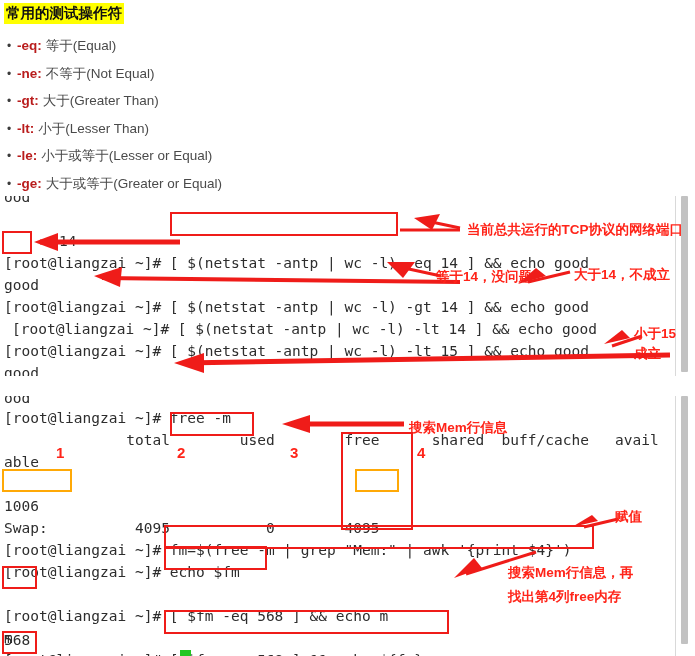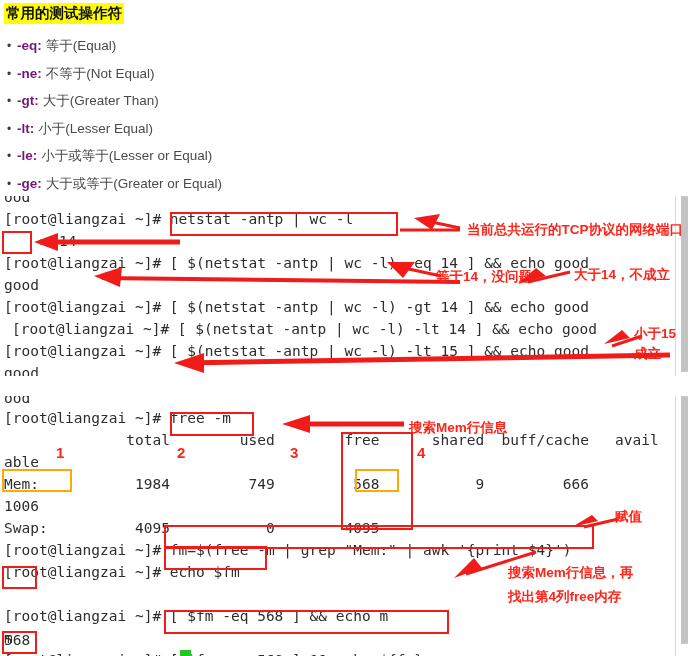--- a/index.html
+++ b/index.html
@@ -35,21 +35,21 @@
     margin-bottom: 11.5px;
     white-space: nowrap;
   }
   .bullet .dot {
     display: inline-block;
     width: 10px;
     color: #3b3b3b;
     font-size: 12px;
   }
   .bullet .op {
-    font-weight: 700; color: #701a75;
+    font-weight: 700; color: #b91c1c;
     margin-right: 4px;
   }
   .bullet .desc { color: #4a4a4a; }
 
   
   .term {
     position: absolute;
     background: #ffffff;
     overflow: hidden;
     font-family: "DejaVu Sans Mono", "Liberation Mono", monospace;
@@ -130,55 +130,53 @@
         <span class="desc">不等于(Not Equal)</span>
       </div>
       <div class="bullet">
         <span class="dot">•</span>
         <span class="op">-gt:</span>
         <span class="desc">大于(Greater Than)</span>
       </div>
       <div class="bullet">
         <span class="dot">•</span>
         <span class="op">-lt:</span>
-        <span class="desc">小于(Lesser Equal)</span>
+        <span class="desc">小于(Lesser Than)</span>
       </div>
       <div class="bullet">
         <span class="dot">•</span>
         <span class="op">-le:</span>
         <span class="desc">小于或等于(Lesser or Equal)</span>
       </div>
       <div class="bullet">
         <span class="dot">•</span>
         <span class="op">-ge:</span>
         <span class="desc">大于或等于(Greater or Equal)</span>
       </div>
     </div>
   </div>
 
   <div class="term" id="term-top" style="left:0px; top:196px; width:688px; height:180px;">
     <div class="tline" style="left:4px; top:-10px;">ood</div>
-    <div class="tline" style="left:4px; top:12px;">[root@liangzai ~]# netstat -antp | wc -l</div>
     <div class="tline" style="left:19px; top:34px;margin-left:40px;">14</div>
     <div class="tline" style="left:4px; top:56px;">[root@liangzai ~]# [ $(netstat -antp | wc -l) -eq 14 ] &amp;&amp; echo good</div>
     <div class="tline" style="left:4px; top:78px;">good</div>
     <div class="tline" style="left:4px; top:100px;">[root@liangzai ~]# [ $(netstat -antp | wc -l) -gt 14 ] &amp;&amp; echo good</div>
     <div class="tline" style="left:12px; top:122px;">[root@liangzai ~]# [ $(netstat -antp | wc -l) -lt 14 ] &amp;&amp; echo good</div>
     <div class="tline" style="left:4px; top:144px;">[root@liangzai ~]# [ $(netstat -antp | wc -l) -lt 15 ] &amp;&amp; echo good</div>
     <div class="tline" style="left:4px; top:166px;">good</div>
   </div>
   <div class="term-border-r" style="left:675px; top:196px; height:180px;"></div>
   <div class="scrollthumb" style="left:681px; top:196px; height:176px;"></div>
 
   <div class="term" id="term-bottom" style="left:0px; top:396px; width:688px; height:260px;">
     <div class="tline" style="left:4px; top:-9px;">ood</div>
     <div class="tline" style="left:4px; top:33px;">              total        used        free      shared  buff/cache   avail</div>
     <div class="tline" style="left:4px; top:11px;">[root@liangzai ~]# free -m</div>
     <div class="tline" style="left:4px; top:55px;text-align:right;">able</div>
-    <div class="tline" style="left:4px; top:77px;">Mem:           1984         749         568           9         666        </div>
     <div class="tline" style="left:4px; top:99px;">1006</div>
     <div class="tline" style="left:4px; top:121px;">Swap:          4095           0        4095</div>
     <div class="tline" style="left:4px; top:143px;">[root@liangzai ~]# fm=$(free -m | grep "Mem:" | awk '{print $4}')</div>
     <div class="tline" style="left:4px; top:165px;">[root@liangzai ~]# echo $fm</div>
     <div class="tline" style="left:4px; top:187px;margin-top:46px;">568</div>
     <div class="tline" style="left:4px; top:209px;">[root@liangzai ~]# [ $fm -eq 568 ] &amp;&amp; echo m</div>
     <div class="tline" style="left:4px; top:231px;">m</div>
     <div class="tline" style="left:4px; top:253px;">[root@liangzai ~]# [ $fm -eq 568 ] &amp;&amp; echo ${fm}</div>
 
   </div>

